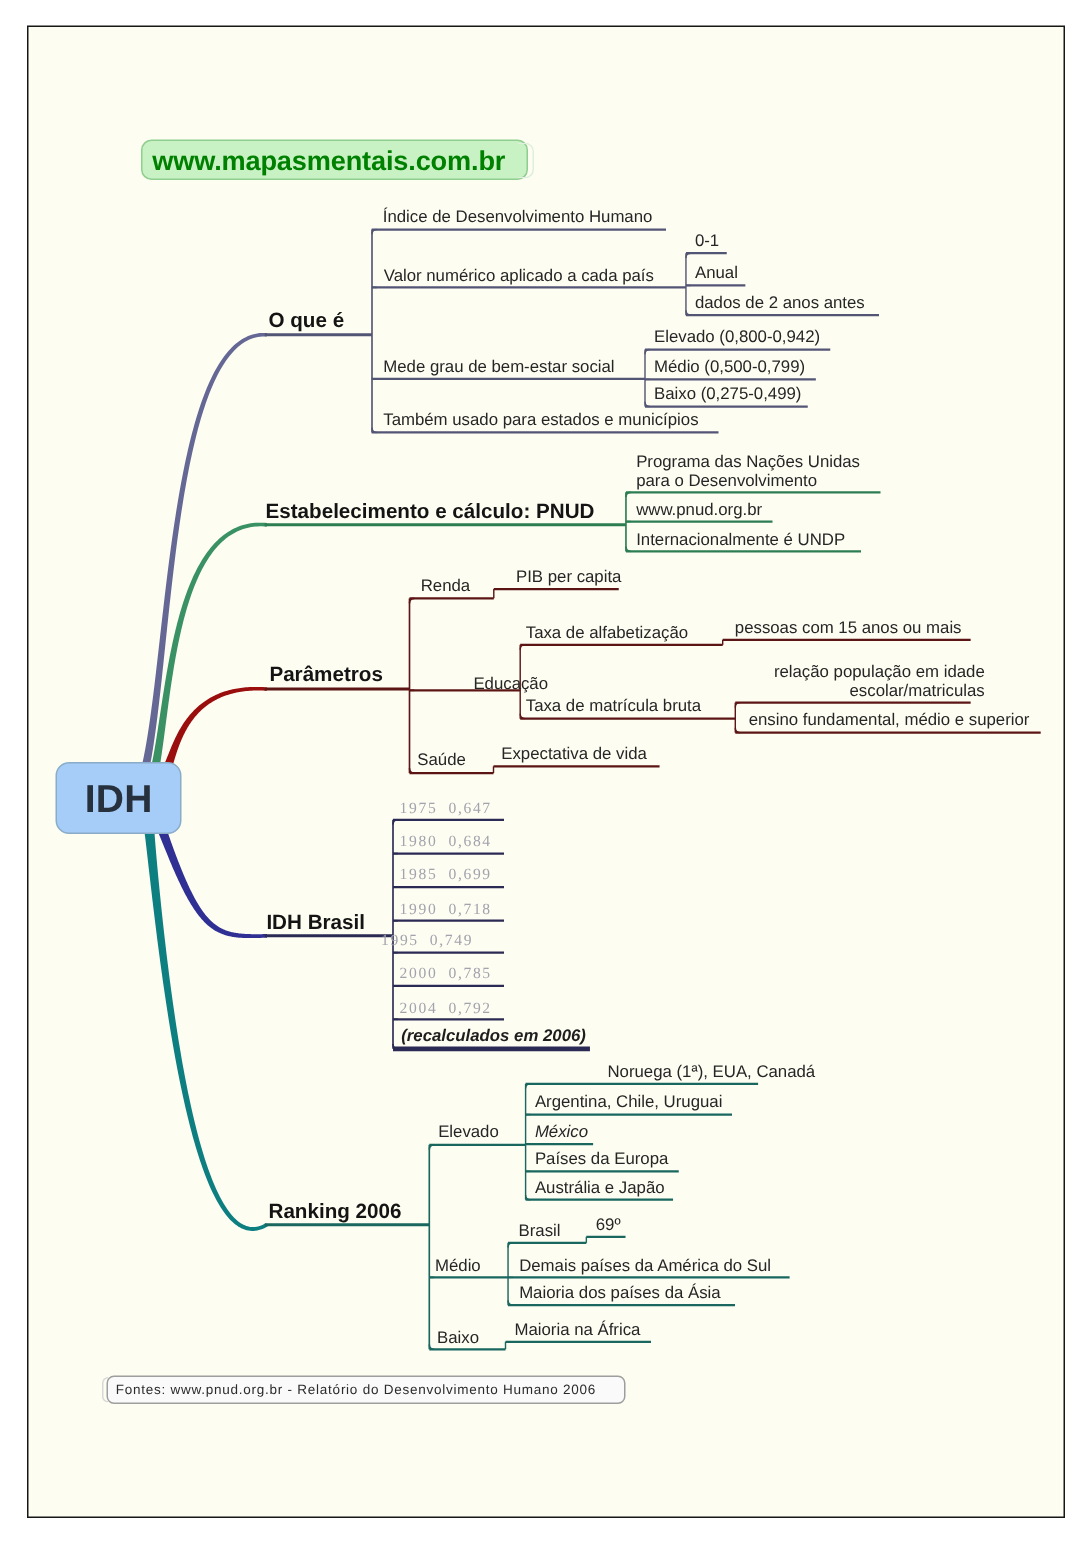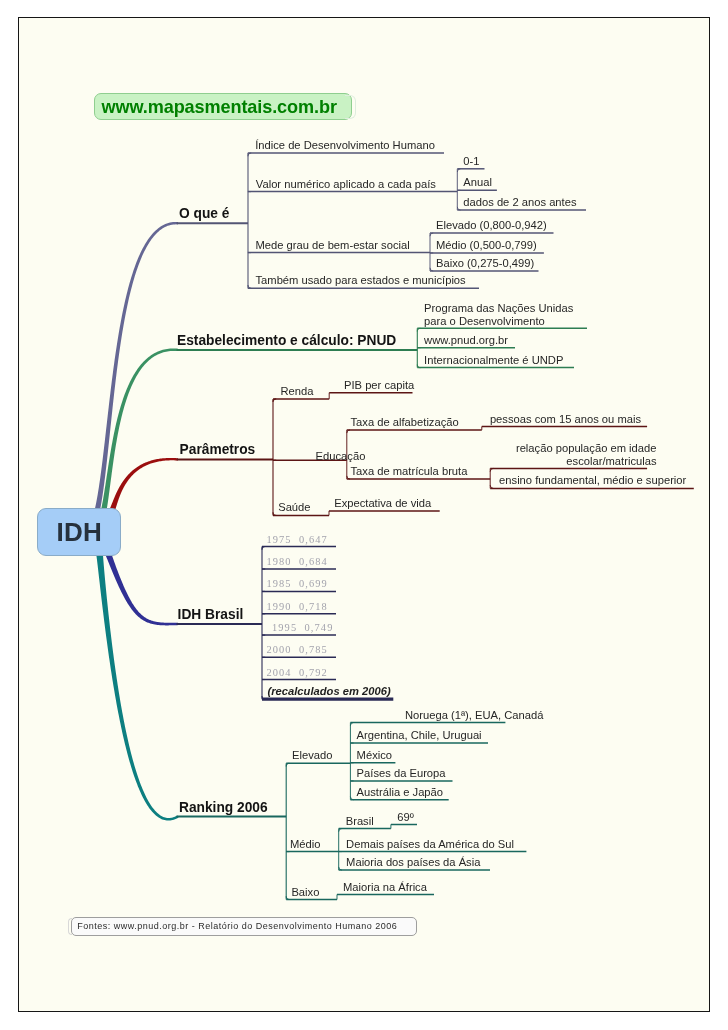--- a/index.html
+++ b/index.html
@@ -191,29 +191,29 @@
     <div class="lbl lvl2" style="left: 350.5px; top: 465.1px;">Taxa de matrícula bruta</div>
     <div class="lbl lvl2w2" style="left: 496.5px; top: 442.4px;">relação população em idade escolar/matriculas</div>
     <div class="lbl lvl2" style="left: 499.1px; top: 474.4px; text-align: center;">ensino fundamental, médio e superior</div>
     <div class="lbl lvl2" style="left: 278.2px; top: 501.4px;">Saúde</div>
     <div class="lbl lvl2" style="left: 334.2px; top: 496.9px;">Expectativa de vida</div>
     <div class="lbl lvl1" style="left: 177.6px; top: 606.9px;">IDH Brasil</div>
     <div class="lbl tab" style="left: 266.4px; top: 533.5px;">1975  0,647</div>
     <div class="lbl tab" style="left: 266.4px; top: 556px;">1980  0,684</div>
     <div class="lbl tab" style="left: 266.4px; top: 578.4px;">1985  0,699</div>
     <div class="lbl tab" style="left: 266.4px; top: 600.8px;">1990  0,718</div>
-    <div class="lbl tab" style="left: 272px; top: 622.1px;">1995  0,749</div>
+    <div class="lbl tab" style="left: 254px; top: 622.1px;">1995  0,749</div>
     <div class="lbl tab" style="left: 266.4px; top: 644.3px;">2000  0,785</div>
     <div class="lbl tab" style="left: 266.4px; top: 666.5px;">2004  0,792</div>
     <div class="lbl ital" style="left: 267.5px; top: 685.2px;">(recalculados em 2006)</div>
     <div class="lbl lvl1" style="left: 179px; top: 799.5px;">Ranking 2006</div>
     <div class="lbl lvl2" style="left: 292.1px; top: 749.2px;">Elevado</div>
     <div class="lbl lvl2" style="left: 357px; top: 708.5px; margin-left: 48px;">Noruega (1ª), EUA, Canadá</div>
     <div class="lbl lvl2" style="left: 356.6px; top: 729px;">Argentina, Chile, Uruguai</div>
-    <div class="lbl lvl2" style="left: 356.6px; top: 748.8px;">México</div>
+    <div class="lbl lvl2" style="left: 356.6px; top: 748.8px; font-style: italic;">México</div>
     <div class="lbl lvl2" style="left: 356.6px; top: 766.9px;">Países da Europa</div>
     <div class="lbl lvl2" style="left: 356.6px; top: 785.8px;">Austrália e Japão</div>
     <div class="lbl lvl2" style="left: 290px; top: 837.6px;">Médio</div>
     <div class="lbl lvl2" style="left: 345.7px; top: 814.5px;">Brasil</div>
     <div class="lbl lvl2" style="left: 397.2px; top: 810.5px;">69º</div>
     <div class="lbl lvl2" style="left: 346.1px; top: 837.6px;">Demais países da América do Sul</div>
     <div class="lbl lvl2" style="left: 346.1px; top: 856.1px;">Maioria dos países da Ásia</div>
     <div class="lbl lvl2" style="left: 291.4px; top: 885.5px;">Baixo</div>
     <div class="lbl lvl2" style="left: 343px; top: 880.5px;">Maioria na África</div>
   </div>

